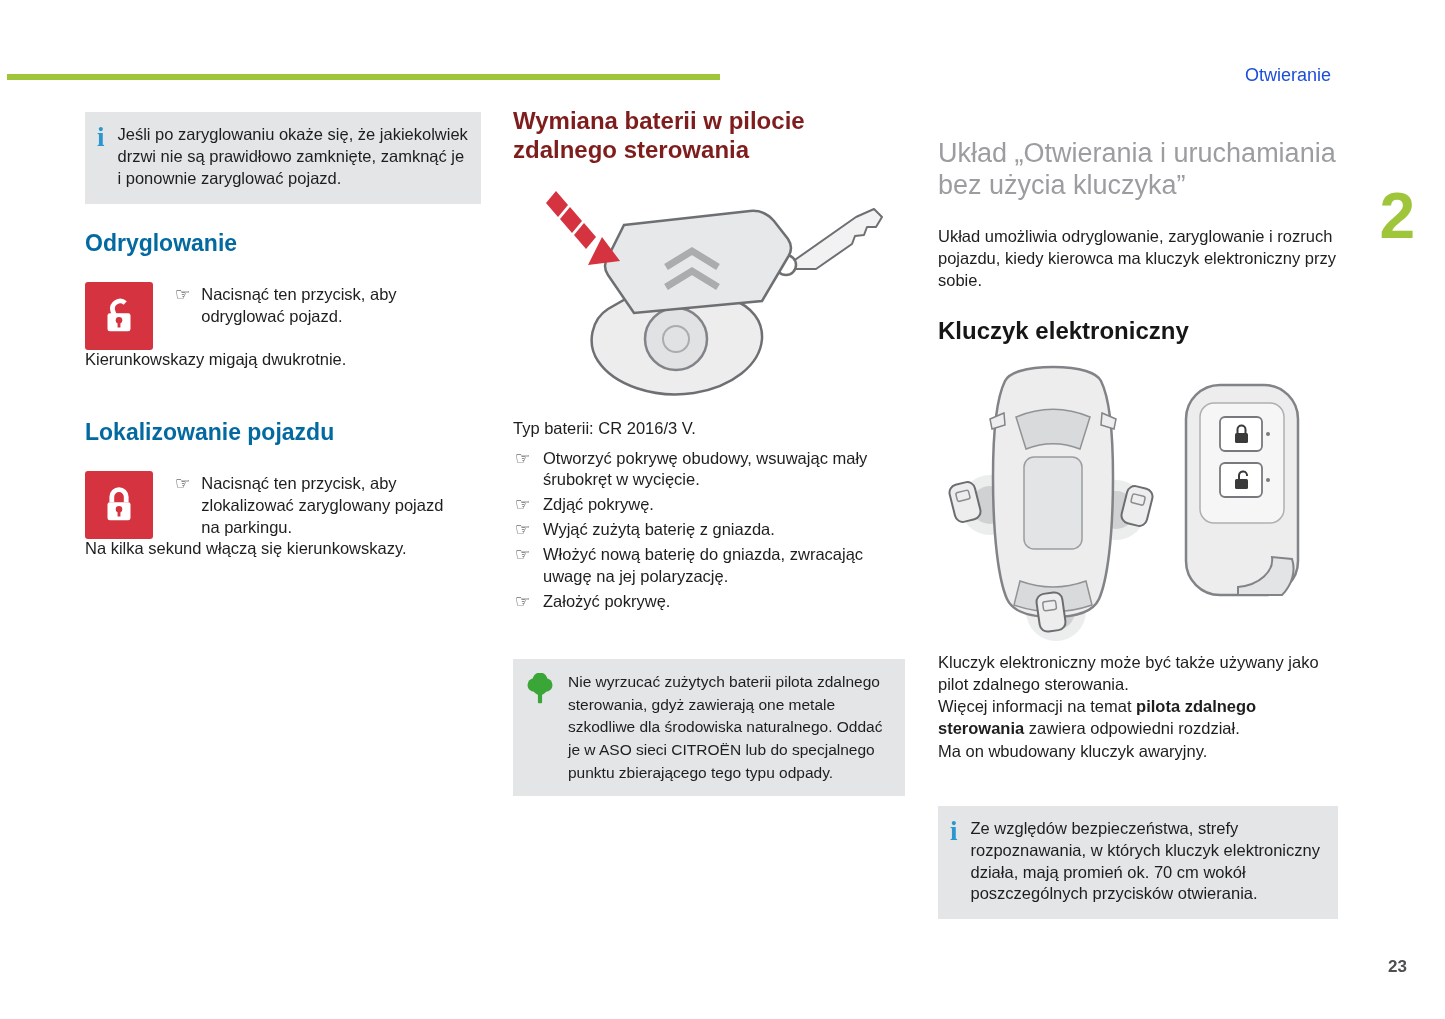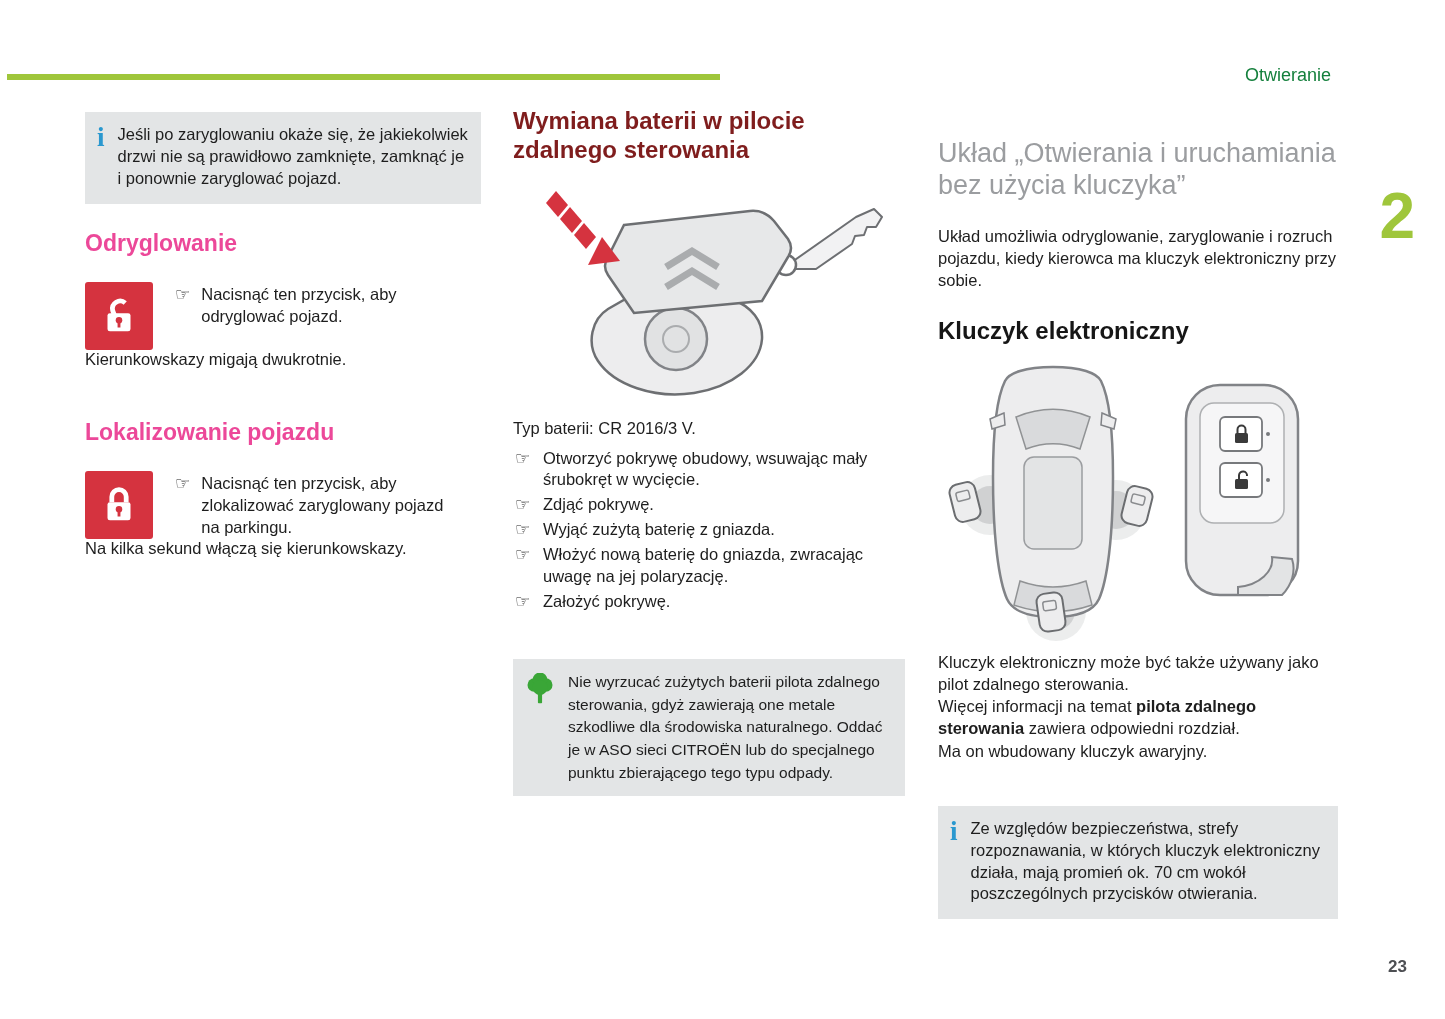--- a/index.html
+++ b/index.html
@@ -2,41 +2,41 @@
 <html><head>
 <meta charset="utf-8">
 <style>
   * { margin:0; padding:0; box-sizing:border-box; }
   html,body { background:#ffffff; }
   .page {
     position:relative; width:1445px; height:1019px; background:#fff;
     font-family:"Liberation Sans", sans-serif; color:#1e1e1e; overflow:hidden;
   }
   .top-rule { position:absolute; left:7px; top:74px; width:713px; height:6px; background:#9fc63b; }
-  .header-title { position:absolute; top:65px; right:114px; font-size:18px; color:#15803d; }
+  .header-title { position:absolute; top:65px; right:114px; font-size:18px; color:#1d4ed8; }
   .chapter-num {
     position:absolute; right:30px; top:184px; font-size:64px; font-weight:700;
     color:#9fc63b; line-height:1;
   }
   .page-num { position:absolute; right:38px; bottom:42px; font-size:17px; font-weight:700; color:#4d4f53; }
 
   .col { position:absolute; }
   .col1 { left:85px;  top:112px; width:396px; }
   .col2 { left:513px; top:106px; width:392px; }
   .col3 { left:938px; top:106px; width:400px; }
 
   .info-box {
     background:#e3e5e6; padding:12px 12px 14px 12px; display:flex; gap:13px;
     font-size:16.5px; line-height:1.33;
   }
   .info-i {
     flex:0 0 auto; font-family:"Liberation Serif", serif; font-weight:700;
     color:#2a98cf; font-size:27px; line-height:1;
   }
-  .section-title { font-size:23px; font-weight:700; color:#ec4899; margin-top:26px; }
+  .section-title { font-size:23px; font-weight:700; color:#0369a1; margin-top:26px; }
   .icon-row { display:flex; gap:22px; margin-top:25px; align-items:flex-start; }
   .red-tile {
     flex:0 0 auto; width:68px; height:68px; background:#d5333f; border-radius:3px;
     display:flex; align-items:center; justify-content:center;
   }
   .instr { display:flex; gap:11px; padding-top:2px; font-size:16.5px; line-height:1.33; max-width:270px; }
   .finger { flex:0 0 auto; font-size:17px; }
   .note { font-size:16.5px; }
   .second { margin-top:50px; }
 

